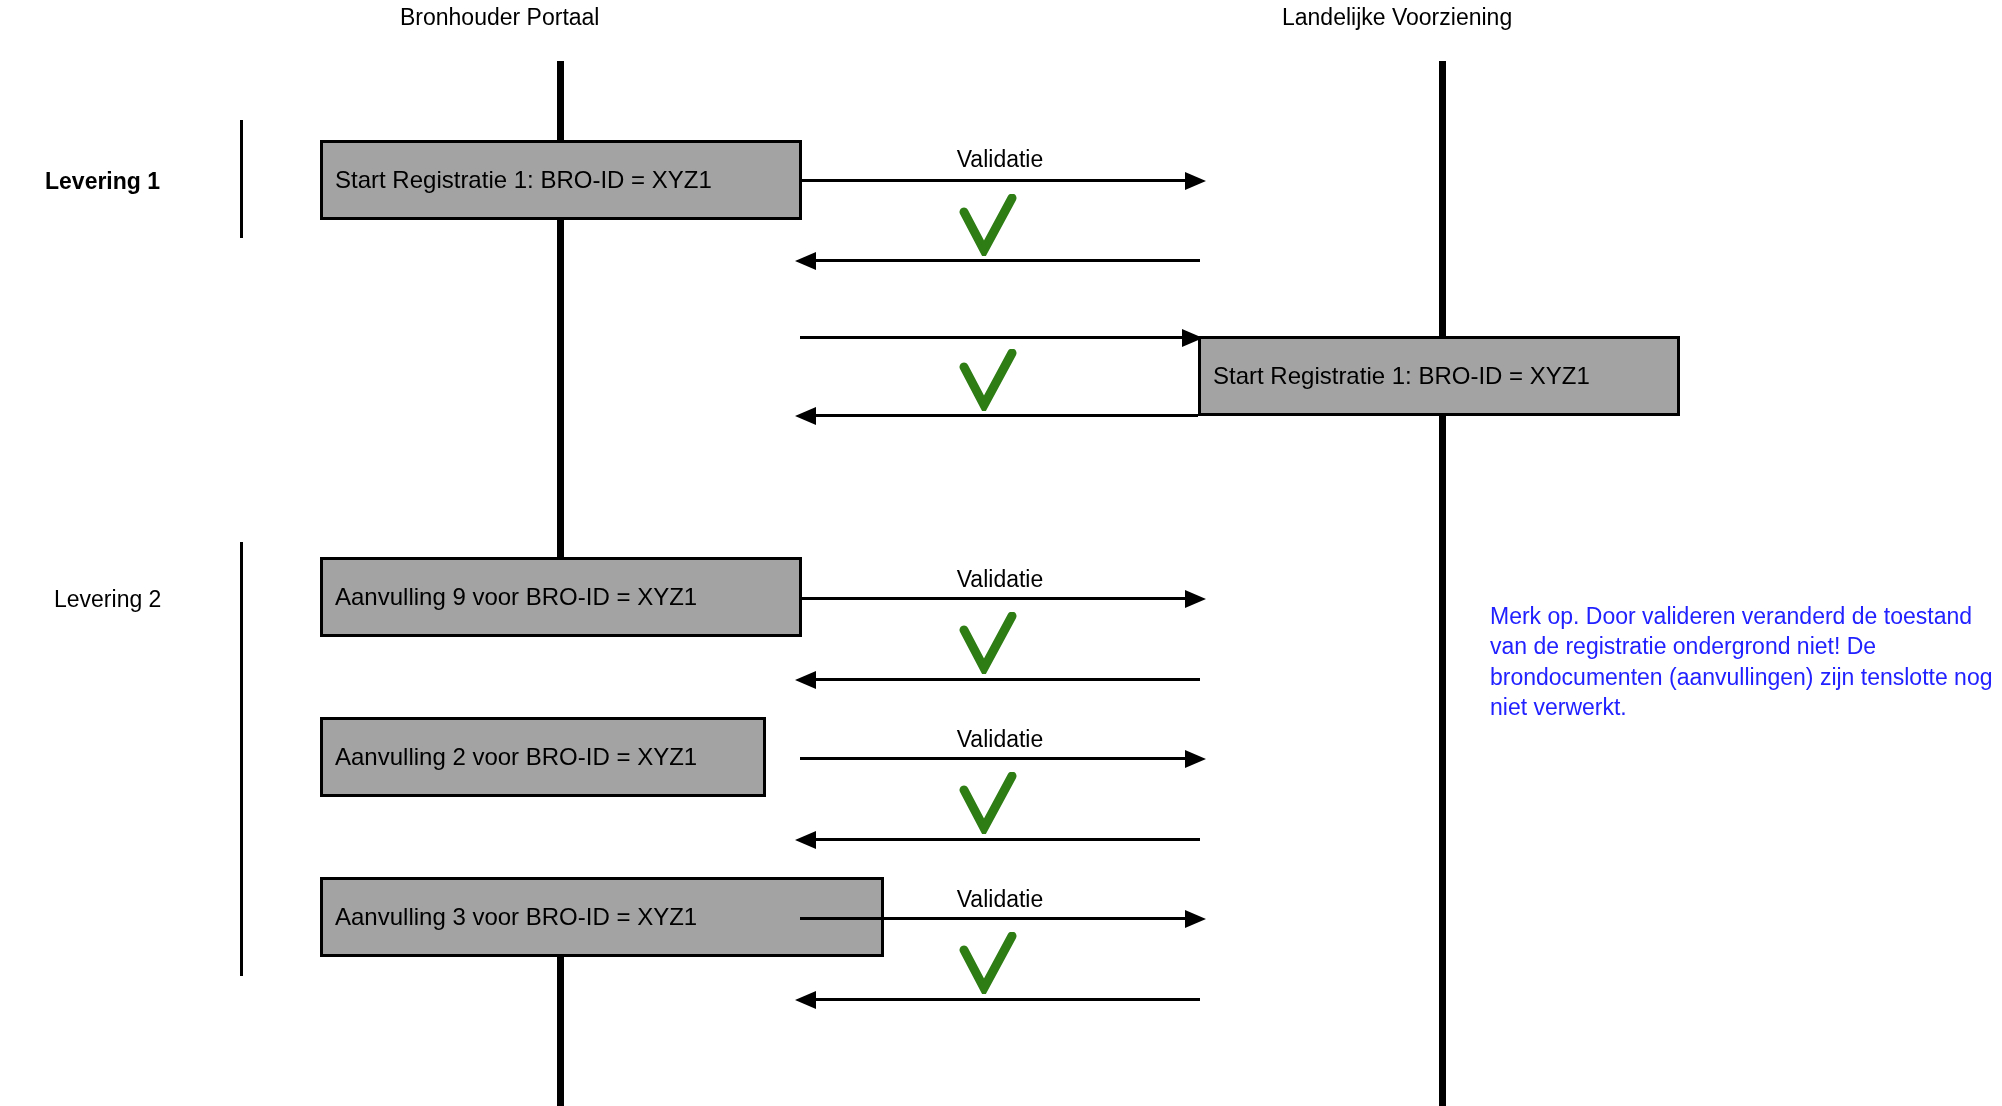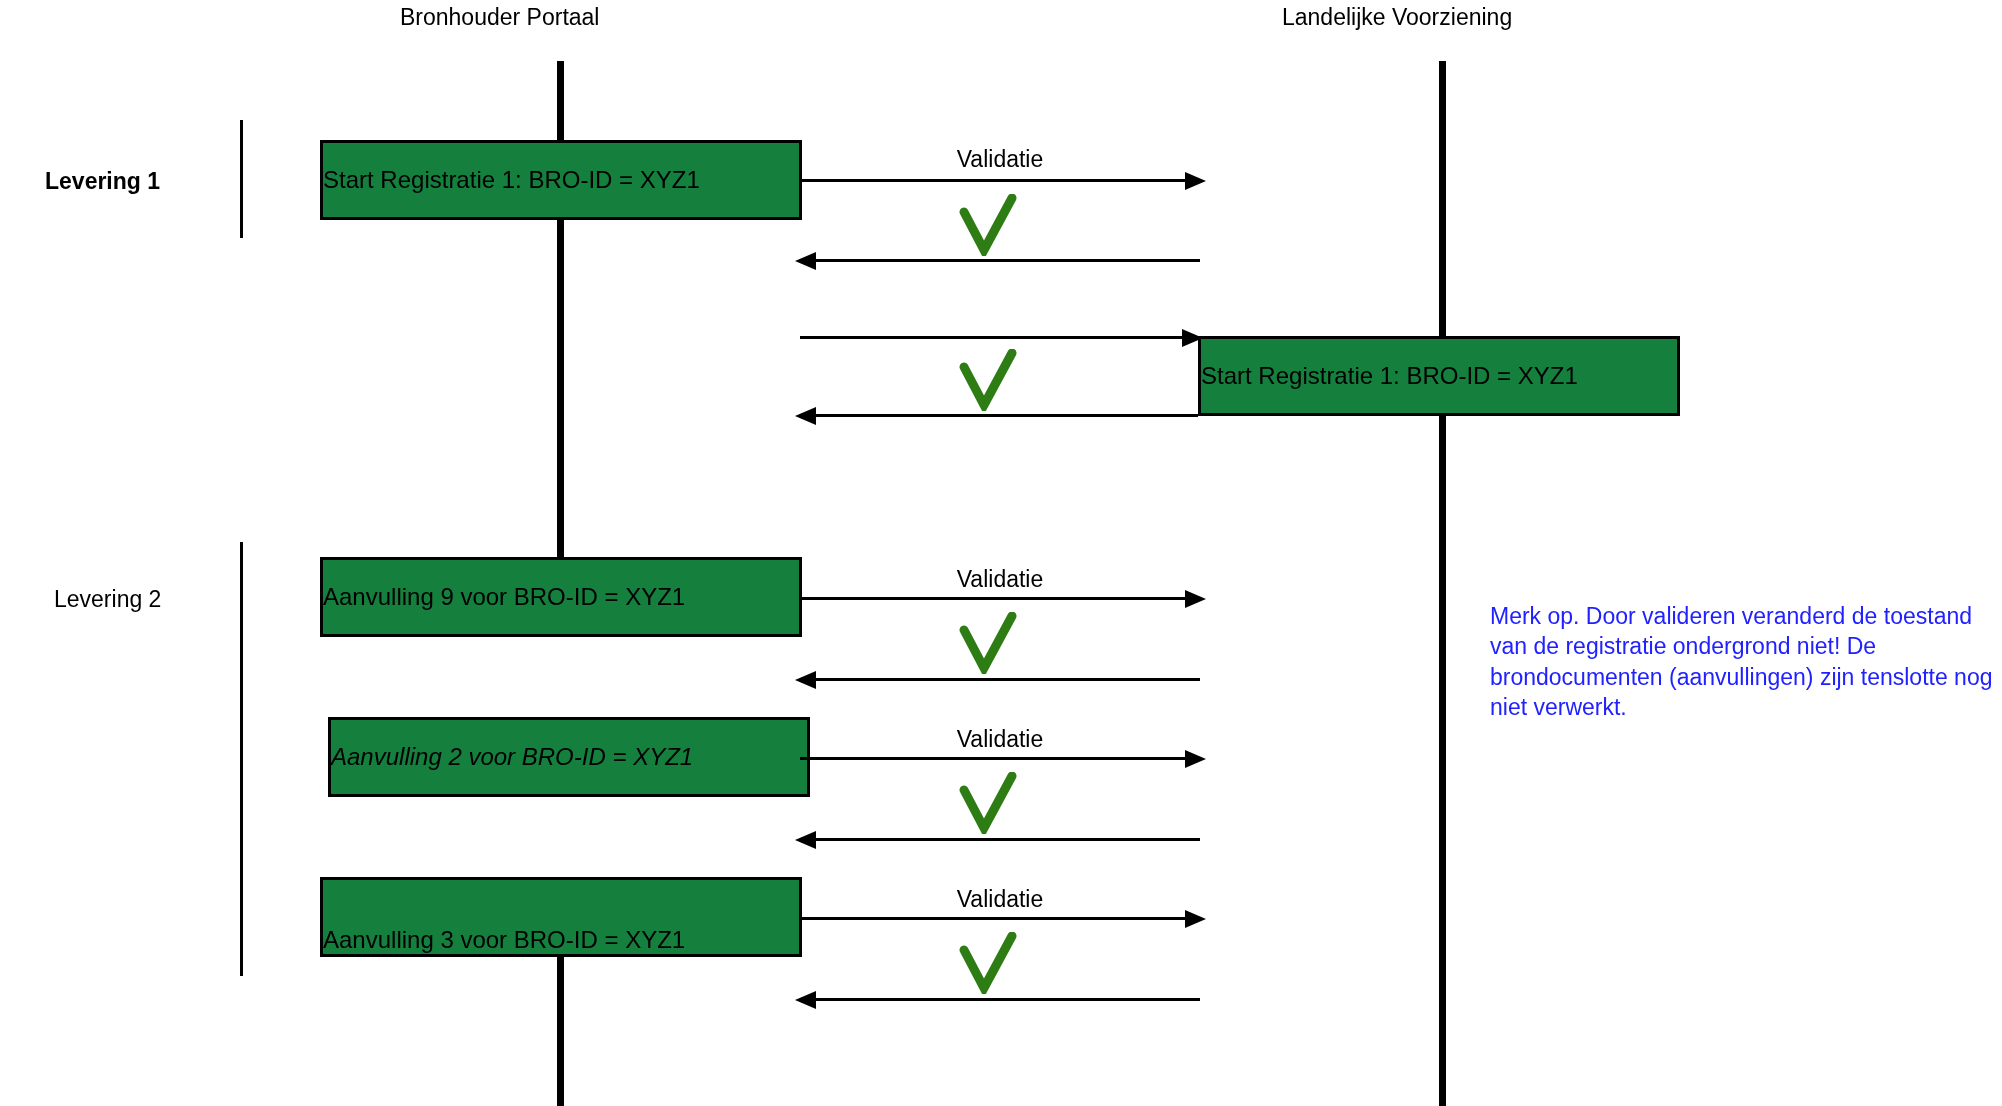--- a/index.html
+++ b/index.html
@@ -41,23 +41,24 @@
     position: absolute;
     font-size: 23px;
     color: #000000;
     white-space: nowrap;
     line-height: 1;
   }
   .msgbox {
     position: absolute;
     box-sizing: border-box;
     border: 3px solid #000000;
-    background: #15803d;
+    background: #a3a3a3;
     display: flex;
     align-items: center;
+    padding-left: 12px;
   }
   .msgbox span {
     font-size: 24px;
     color: #000000;
     white-space: nowrap;
   }
   .arrow-line {
     position: absolute;
     height: 3px;
     background: #000000;
@@ -155,36 +156,36 @@
   <div class="arrow-line" style="left:800px; top:597px; width:400px;"></div>
   <div class="arrow-head right" style="left:1185px; top:590px;"></div>
 
   <div class="arrow-line" style="left:800px; top:678px; width:400px;"></div>
   <div class="arrow-head left" style="left:795px; top:671px;"></div>
 
   <svg class="check-mark" style="left:958px; top:612px;" width="60" height="62" viewBox="0 0 60 62">
     <path d="M6 18 L26 56 L54 4" fill="none" stroke="#2e7d14" stroke-width="9" stroke-linecap="round" stroke-linejoin="miter"></path>
   </svg>
 
-  <div class="msgbox" style="left:328px; top:717px; width:482px; height:80px;font-style:italic;">
+  <div class="msgbox" style="left:320px; top:717px; width:446px; height:80px;">
     <span>Aanvulling 2 voor BRO-ID = XYZ1</span>
   </div>
 
   <div class="arrow-label" style="left:800px; top:728px; width:400px;">Validatie</div>
   <div class="arrow-line" style="left:800px; top:757px; width:400px;"></div>
   <div class="arrow-head right" style="left:1185px; top:750px;"></div>
 
   <div class="arrow-line" style="left:800px; top:838px; width:400px;"></div>
   <div class="arrow-head left" style="left:795px; top:831px;"></div>
 
   <svg class="check-mark" style="left:958px; top:772px;" width="60" height="62" viewBox="0 0 60 62">
     <path d="M6 18 L26 56 L54 4" fill="none" stroke="#2e7d14" stroke-width="9" stroke-linecap="round" stroke-linejoin="miter"></path>
   </svg>
 
-  <div class="msgbox" style="left:320px; top:877px; width:482px; height:80px;align-items:flex-end;">
+  <div class="msgbox" style="left:320px; top:877px; width:564px; height:80px;">
     <span>Aanvulling 3 voor BRO-ID = XYZ1</span>
   </div>
 
   <div class="arrow-label" style="left:800px; top:888px; width:400px;">Validatie</div>
   <div class="arrow-line" style="left:800px; top:917px; width:400px;"></div>
   <div class="arrow-head right" style="left:1185px; top:910px;"></div>
 
   <div class="arrow-line" style="left:800px; top:998px; width:400px;"></div>
   <div class="arrow-head left" style="left:795px; top:991px;"></div>
 

